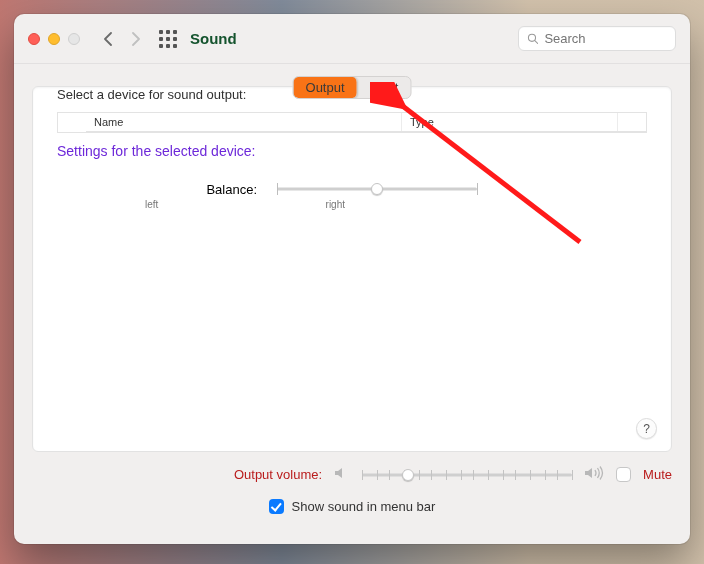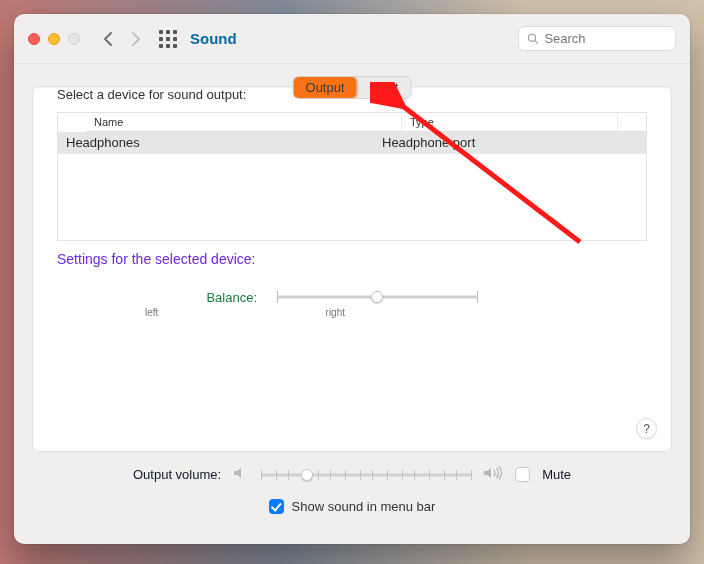--- a/index.html
+++ b/index.html
@@ -20,21 +20,21 @@
     .titlebar { height: 50px; display: flex; align-items: center; padding: 0 14px; border-bottom: 1px solid rgba(0,0,0,.06); }
     .traffic { display: flex; gap: 8px; margin-right: 16px; }
     .dot { width: 12px; height: 12px; border-radius: 50%; }
     .dot.red { background: #ff5f57; border: 1px solid #e24b41; }
     .dot.yellow { background: #ffbd2e; border: 1px solid #e0a528; }
     .dot.green { background: #e6e6e6; border: 1px solid #cfcfcf; }
     .navbtn { width: 26px; height: 26px; display: flex; align-items: center; justify-content: center; border-radius: 5px; color: #888; }
     .navbtn.enabled { color: #555; }
     .apps-icon { width: 24px; height: 24px; display: grid; grid-template: repeat(3,4px)/repeat(3,4px); gap: 3px; place-content: center; margin: 0 10px 0 8px; }
     .apps-icon span { background: #555; border-radius: 1px; }
-    .title { font-size: 15px; font-weight: 600; color: #0369a1; }
+    .title { font-size: 15px; font-weight: 600; color: #14532d; }
     .search { margin-left: auto; width: 158px; height: 25px; background: #fff; border: 1px solid #ddd; border-radius: 6px; display: flex; align-items: center; padding: 0 8px; gap: 6px; color: #aaa; box-shadow: inset 0 1px 0 rgba(0,0,0,.02); }
     .search input { border: none; outline: none; width: 100%; font-size: 13px; background: transparent; }
     
     .panel {
       position: absolute; left: 18px; right: 18px; top: 72px; height: 366px;
       background: #fff; border: 1px solid #e2e2e2; border-radius: 6px;
       box-shadow: 0 1px 2px rgba(0,0,0,.05) inset, 0 0 0 rgba(0,0,0,0);
       padding: 0 24px 20px;
     }
     .tabs {
@@ -56,31 +56,31 @@
     .tbody { background: #fff; }
     .row { display: flex; font-size: 13px; color: #2a2a2a; }
     .row.sel { background: #e6e6e6; }
     .td { padding: 3px 8px 4px; }
     .td.name { width: 316px; }
     .td.type { flex: 1; }
     .tableblank { height: 86px; background: #fff; }
     
     .setting-label { font-size: 14px; color: #6d28d9; margin-top: 10px; }
     .balance-row { margin-top: 22px; display: flex; align-items: center; gap: 20px; }
-    .balance-row .lbl { width: 200px; text-align: right; font-size: 13px; color: #15803d; }
+    .balance-row .lbl { width: 200px; text-align: right; font-size: 13px; color: #000000; }
     .slider { position: relative; width: 200px; height: 16px; }
     .slider .track { position: absolute; left: 0; right: 0; top: 50%; height: 3px; background: #cfcfcf; border-radius: 2px; transform: translateY(-50%); }
     .slider .tick { position: absolute; top: 2px; width: 1px; height: 12px; background: #bdbdbd; }
     .slider .thumb { position: absolute; top: 50%; width: 12px; height: 12px; background: #fff; border: 1px solid #c6c6c6; border-radius: 50%; transform: translate(-50%,-50%); box-shadow: 0 1px 1px rgba(0,0,0,.2); }
     .ticklabels { display: flex; justify-content: space-between; width: 200px; font-size: 10px; color: #777; margin-left: 88px; margin-top: 2px; }
     
     .helpbtn { position: absolute; right: 14px; bottom: 12px; width: 21px; height: 21px; border-radius: 50%; background: #fcfcfc; border: 1px solid #dcdcdc; display: flex; align-items: center; justify-content: center; font-size: 12px; color: #555; box-shadow: 0 1px 1px rgba(0,0,0,.08); }
     
     .footer { position: absolute; left: 18px; right: 18px; top: 452px; }
-    .vol-row { display: flex; align-items: center; justify-content: center; gap: 12px; font-size: 13px; color: #0f172a; }
+    .vol-row { display: flex; align-items: center; justify-content: flex-end; gap: 12px; font-size: 13px; color: #b91c1c; }
     .vol-row .lbl2 { text-align: right; }
     .slider2 { position: relative; width: 210px; height: 16px; }
     .slider2 .track { position: absolute; left: 0; right: 0; top: 50%; height: 3px; background: #cfcfcf; border-radius: 2px; transform: translateY(-50%); }
     .slider2 .tick { position: absolute; top: 3px; width: 1px; height: 10px; background: #c3c3c3; }
     .slider2 .thumb { position: absolute; top: 50%; width: 12px; height: 12px; background: #fff; border: 1px solid #c6c6c6; border-radius: 50%; transform: translate(-50%,-50%); box-shadow: 0 1px 1px rgba(0,0,0,.2); }
     .speaker { color: #999; }
     .showrow { display: flex; align-items: center; justify-content: center; gap: 8px; font-size: 13px; color: #333; margin-top: 16px; }
     .checkbox { width: 15px; height: 15px; border-radius: 4px; display: inline-flex; align-items: center; justify-content: center; }
     .checkbox.checked { background: #0a7aff; }
     .checkbox.checked::after { content:""; width: 4px; height: 8px; border: solid #fff; border-width: 0 2px 2px 0; transform: rotate(40deg) translate(-0.5px,-1px); }
@@ -136,27 +136,20 @@
       <div class="tab">Input</div>
     </div>
 
     <div class="section-label">Select a device for sound output:</div>
 
     <div class="table">
       <div class="thead">
         <div class="th name">Name</div>
         <div class="th type">Type</div>
         <div class="th last"></div>
-      </div>
-      <div class="tbody">
-        <div class="row sel">
-          <div class="td name">Headphones</div>
-          <div class="td type">Headphone port</div>
-        </div>
-        <div class="tableblank"></div>
       </div>
     </div>
 
     <div class="setting-label">Settings for the selected device:</div>
 
     <div class="balance-row">
       <span class="lbl">Balance:</span>
       <div class="slider">
         <div class="track"></div>
         <div class="tick" style="left:0"></div>

